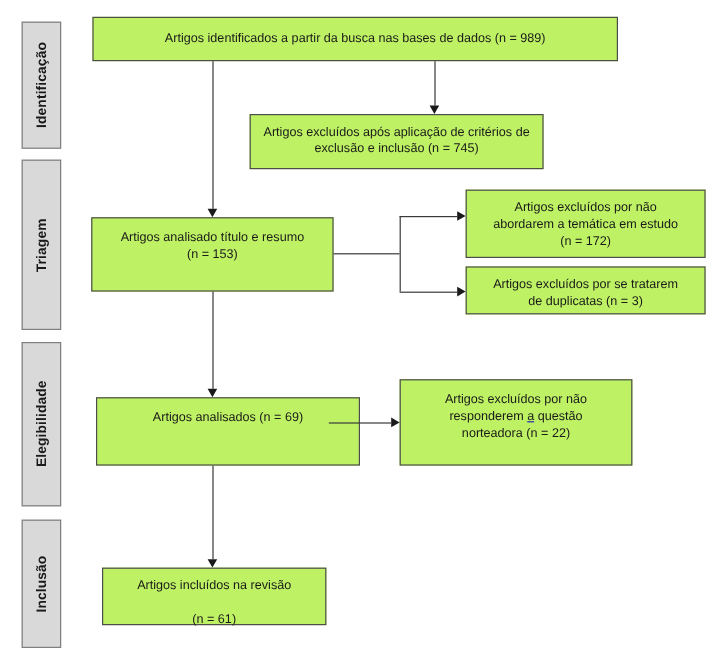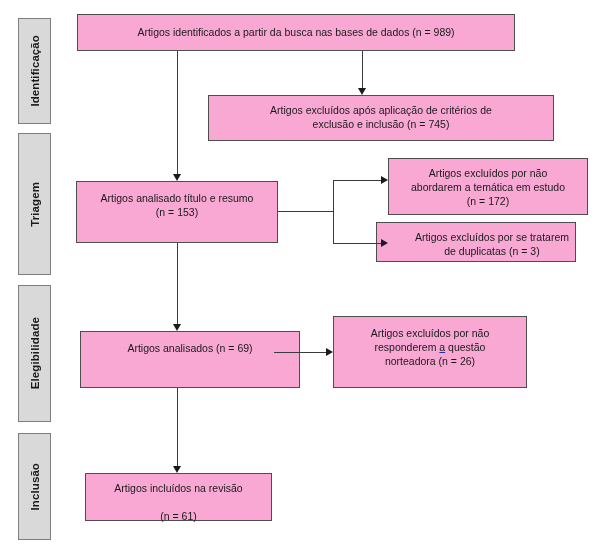--- a/index.html
+++ b/index.html
@@ -31,21 +31,21 @@
     transform: rotate(180deg);
     font-size: 11.5px;
     font-weight: bold;
     color: #1a1a1a;
     letter-spacing: 0.1px;
     white-space: nowrap;
   }
   
   .box {
     position: absolute;
-    background: #f9a8d4;
+    background: #bef264;
     border: 1px solid #4d4d4d;
     box-sizing: border-box;
     display: flex;
     align-items: flex-start;
     justify-content: center;
     text-align: center;
   }
   .box-text {
     font-size: 10.5px;
     line-height: 1.35;
@@ -103,49 +103,49 @@
   </div>
 
   <div class="stage" style="left:18px; top:433px; width:33px; height:107px;">
     <span class="stage-label">Inclusão</span>
   </div>
 
   <div class="box center-v" style="left:77px; top:14px; width:438px; height:37px;">
     <span class="box-text">Artigos identificados a partir da busca nas bases de dados (n = 989)</span>
   </div>
 
-  <div class="box pad-top" style="left:208px; top:95px; width:346px; height:46px;">
+  <div class="box pad-top" style="left:208px; top:95px; width:245px; height:46px;">
     <span class="box-text">Artigos excluídos após aplicação de critérios de
 exclusão e inclusão (n = 745)</span>
   </div>
 
   <div class="box pad-top2" style="left:76px; top:181px; width:202px; height:62px;">
     <span class="box-text">Artigos analisado título e resumo
 (n = 153)</span>
   </div>
 
   <div class="box pad-top" style="left:388px; top:158px; width:200px; height:57px;">
     <span class="box-text">Artigos excluídos por não
 abordarem a temática em estudo
 (n = 172)</span>
   </div>
 
-  <div class="box pad-top" style="left:376px; top:222px; width:200px; height:40px;justify-content:flex-end;">
+  <div class="box pad-top" style="left:388px; top:222px; width:200px; height:40px;">
     <span class="box-text">Artigos excluídos por se tratarem
 de duplicatas (n = 3)</span>
   </div>
 
   <div class="box pad-top2" style="left:80px; top:331px; width:220px; height:57px;">
     <span class="box-text">Artigos analisados (n = 69)</span>
   </div>
 
   <div class="box pad-top2" style="left:333px; top:316px; width:194px; height:72px;">
     <span class="box-text"><span>Artigos excluídos por não
 responderem </span><span class="underline-word">a</span><span> questão
-norteadora (n = 26)</span></span>
+norteadora (n = 22)</span></span>
   </div>
 
   <div class="box pad-top" style="left:85px; top:473px; width:187px; height:48px;">
     <span class="box-text">Artigos incluídos na revisão
 
 (n = 61)</span>
   </div>
 
   <div class="vline" style="left:362px; top:51px; height:37px;"></div>
   <div class="arrow-down" style="left:357.5px; top:88px;"></div>

